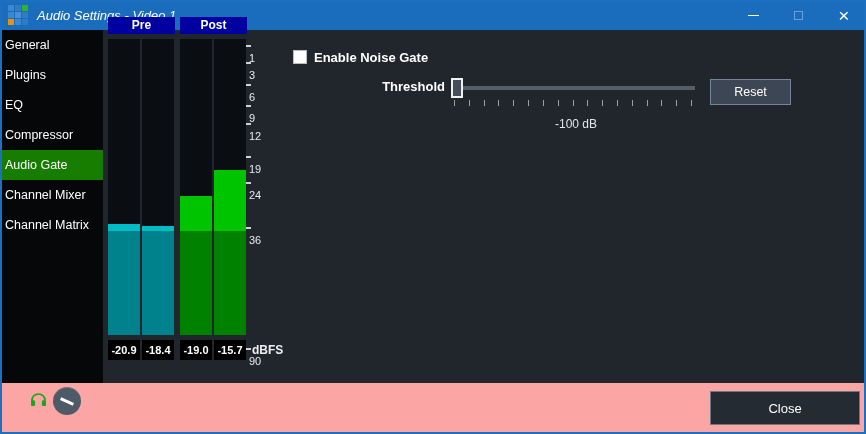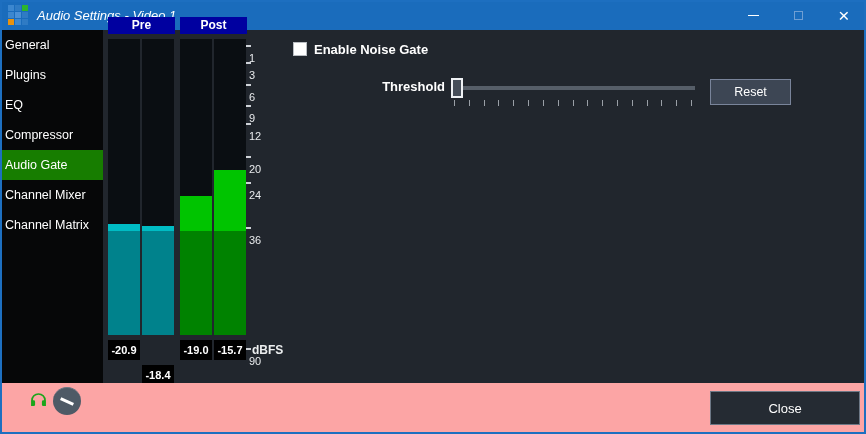--- a/index.html
+++ b/index.html
@@ -23,21 +23,21 @@
   .meter-panel{position:absolute;left:106px;top:13px;width:185px;height:350px;}
   .m-header{position:absolute;top:2px;height:17px;width:67px;background:#0000a0;color:#fff;font-size:12px;font-weight:bold;text-align:center;line-height:17px;}
   .meter-col{position:absolute;top:24px;width:32px;height:296px;background:#0a0e12;overflow:hidden;}
   .meter-col .seg{position:absolute;left:0;width:100%;}
   .val-box{position:absolute;top:325px;height:20px;width:32px;background:#000;color:#fff;font-size:11px;font-weight:bold;text-align:center;line-height:20px;}
   .unit-label{position:absolute;top:325px;left:144px;height:20px;color:#eceeef;font-size:12px;font-weight:bold;line-height:20px;}
   .scale-item{position:absolute;left:141px;}
   .scale-item .tick{position:absolute;left:-3px;top:-3px;width:5px;height:2px;background:#cfd3d8;}
   .scale-item .num{color:#e8eaec;font-size:11px;}
   
-  .enable-row{position:absolute;left:291px;top:40px;display:flex;}
+  .enable-row{position:absolute;left:291px;top:48px;display:flex;}
   .checkbox{width:14px;height:14px;background:#fff;border:1px solid #b9bdc2;cursor:pointer;}
   .enable-label{color:#fff;font-size:13px;font-weight:bold;margin-left:7px;white-space:nowrap;}
   .threshold-label{position:absolute;left:340px;top:77px;width:103px;text-align:right;color:#fff;font-size:13px;font-weight:bold;}
   .slider-track{position:absolute;left:451px;top:84px;width:242px;height:4px;background:#565e68;cursor:pointer;}
   .slider-thumb{position:absolute;left:449px;top:76px;width:12px;height:20px;background:#464e59;border:2px solid #eef1f4;cursor:pointer;}
   .slider-ticks{position:absolute;left:452px;top:98px;width:238px;height:6px;display:flex;justify-content:space-between;}
   .slider-ticks i{width:1px;height:6px;background:#9aa0a7;}
   .threshold-value{position:absolute;left:494px;top:115px;width:160px;text-align:center;color:#e2e5e8;font-size:12px;}
   .reset-btn{position:absolute;left:708px;top:77px;width:81px;height:26px;background:#3d4654;border:1px solid #79849a;color:#fff;font-size:12.5px;display:flex;align-items:center;justify-content:center;cursor:pointer;}
   
@@ -94,37 +94,37 @@
     <div class="unit-label">dBFS</div>
   <div class="meter-col" style="left: 0px;">
         <div class="seg" style="top: 185px; height: 7px; background: rgb(0, 188, 196);"></div>
         <div class="seg" style="top: 192px; height: 104px; background: rgb(0, 130, 140);"></div>
       </div>
       <div class="val-box" style="left: 0px;">-20.9</div>
       <div class="meter-col" style="left: 34px;">
         <div class="seg" style="top: 187px; height: 5px; background: rgb(0, 188, 196);"></div>
         <div class="seg" style="top: 192px; height: 104px; background: rgb(0, 130, 140);"></div>
       </div>
-      <div class="val-box" style="left: 34px; margin-top: 25px;">-18.4</div>
+      <div class="val-box" style="left: 34px;">-18.4</div>
       <div class="meter-col" style="left: 72px;">
         <div class="seg" style="top: 157px; height: 35px; background: rgb(0, 196, 0);"></div>
         <div class="seg" style="top: 192px; height: 104px; background: rgb(0, 130, 0);"></div>
       </div>
       <div class="val-box" style="left: 72px;">-19.0</div>
       <div class="meter-col" style="left: 106px;">
         <div class="seg" style="top: 131px; height: 61px; background: rgb(0, 196, 0);"></div>
         <div class="seg" style="top: 192px; height: 104px; background: rgb(0, 130, 0);"></div>
       </div>
       <div class="val-box" style="left: 106px;">-15.7</div>
       <div class="scale-item" style="top: 33px;"><span class="tick"></span><span class="num">1</span></div>
       <div class="scale-item" style="top: 50px;"><span class="tick"></span><span class="num">3</span></div>
       <div class="scale-item" style="top: 72px;"><span class="tick"></span><span class="num">6</span></div>
       <div class="scale-item" style="top: 93px;"><span class="tick"></span><span class="num">9</span></div>
       <div class="scale-item" style="top: 111px;"><span class="tick"></span><span class="num">12</span></div>
-      <div class="scale-item" style="top: 144px;"><span class="tick"></span><span class="num">20</span></div>
+      <div class="scale-item" style="top: 144px;"><span class="tick"></span><span class="num">19</span></div>
       <div class="scale-item" style="top: 170px;"><span class="tick"></span><span class="num">24</span></div>
       <div class="scale-item" style="top: 215px;"><span class="tick"></span><span class="num">36</span></div>
       <div class="scale-item" style="top: 296px; margin-top: 40px;"><span class="tick"></span><span class="num">90</span></div>
     </div>
 
   <div class="enable-row">
     <div class="checkbox"></div>
     <span class="enable-label">Enable Noise Gate</span>
   </div>
 
@@ -143,20 +143,21 @@
       <i></i>
       <i></i>
       <i></i>
       <i></i>
       <i></i>
       <i></i>
       <i></i>
       <i></i>
       <i></i>
     </div>
+  <div class="threshold-value">-100 dB</div>
   <div class="reset-btn">Reset</div>
 
   <div class="footer">
     <svg class="hp-icon" viewBox="0 0 24 24">
       <path d="M12 2.5a8.5 8.5 0 0 0-8.5 8.5v6.2h3a1.6 1.6 0 0 0 1.6-1.6v-3.4a1.6 1.6 0 0 0-1.6-1.6h-.9a6.4 6.4 0 0 1 12.8 0h-.9a1.6 1.6 0 0 0-1.6 1.6v3.4a1.6 1.6 0 0 0 1.6 1.6h3V11A8.5 8.5 0 0 0 12 2.5z" fill="#1ba51b"></path>
     </svg>
     <div class="knob">
       <div class="pointer"></div>
     </div>
     <div class="close-btn">Close</div>

